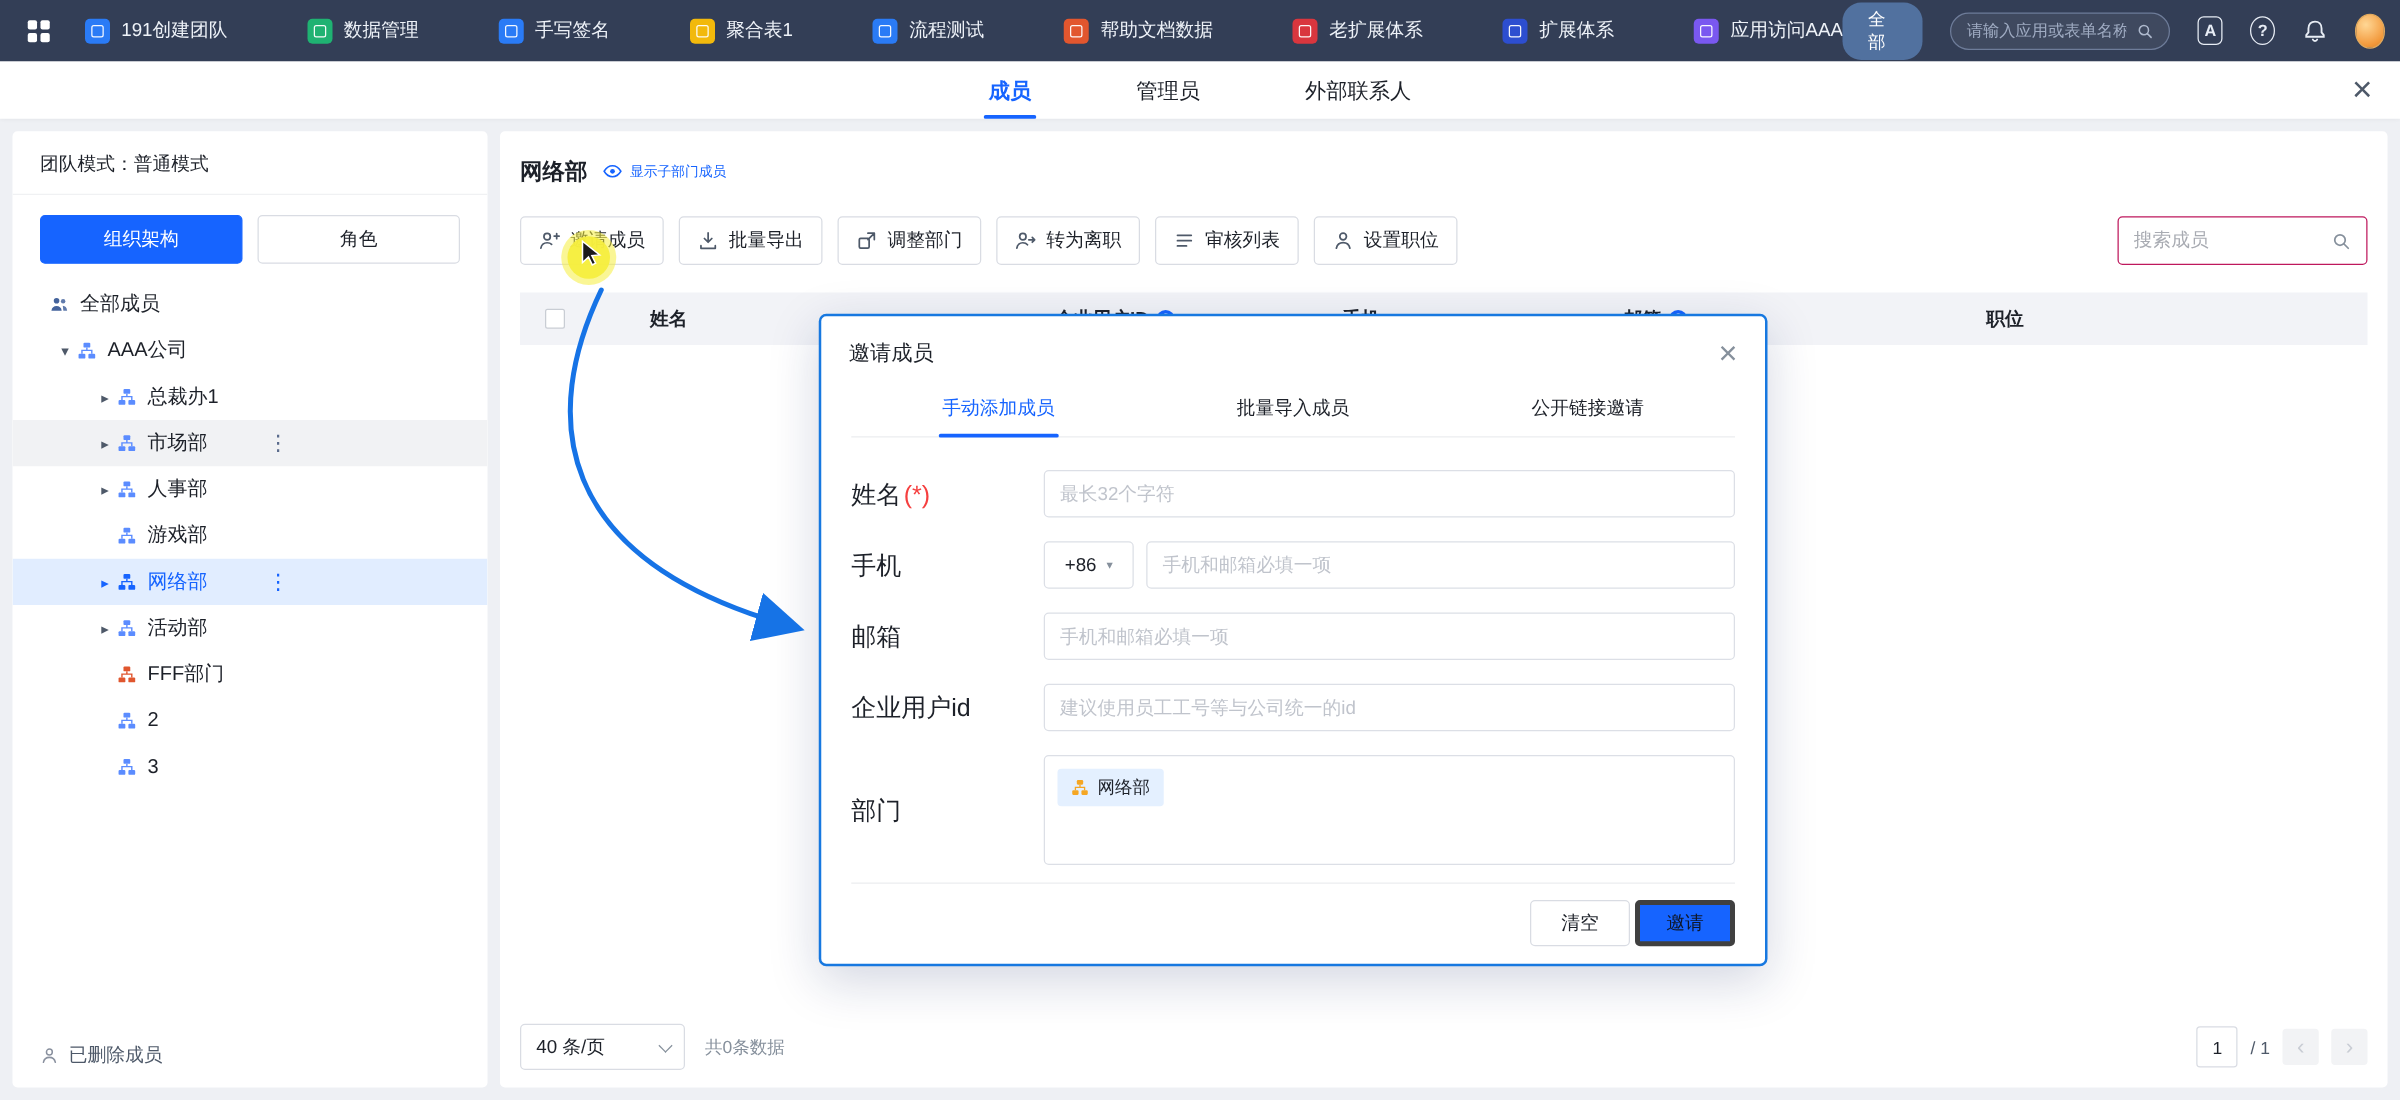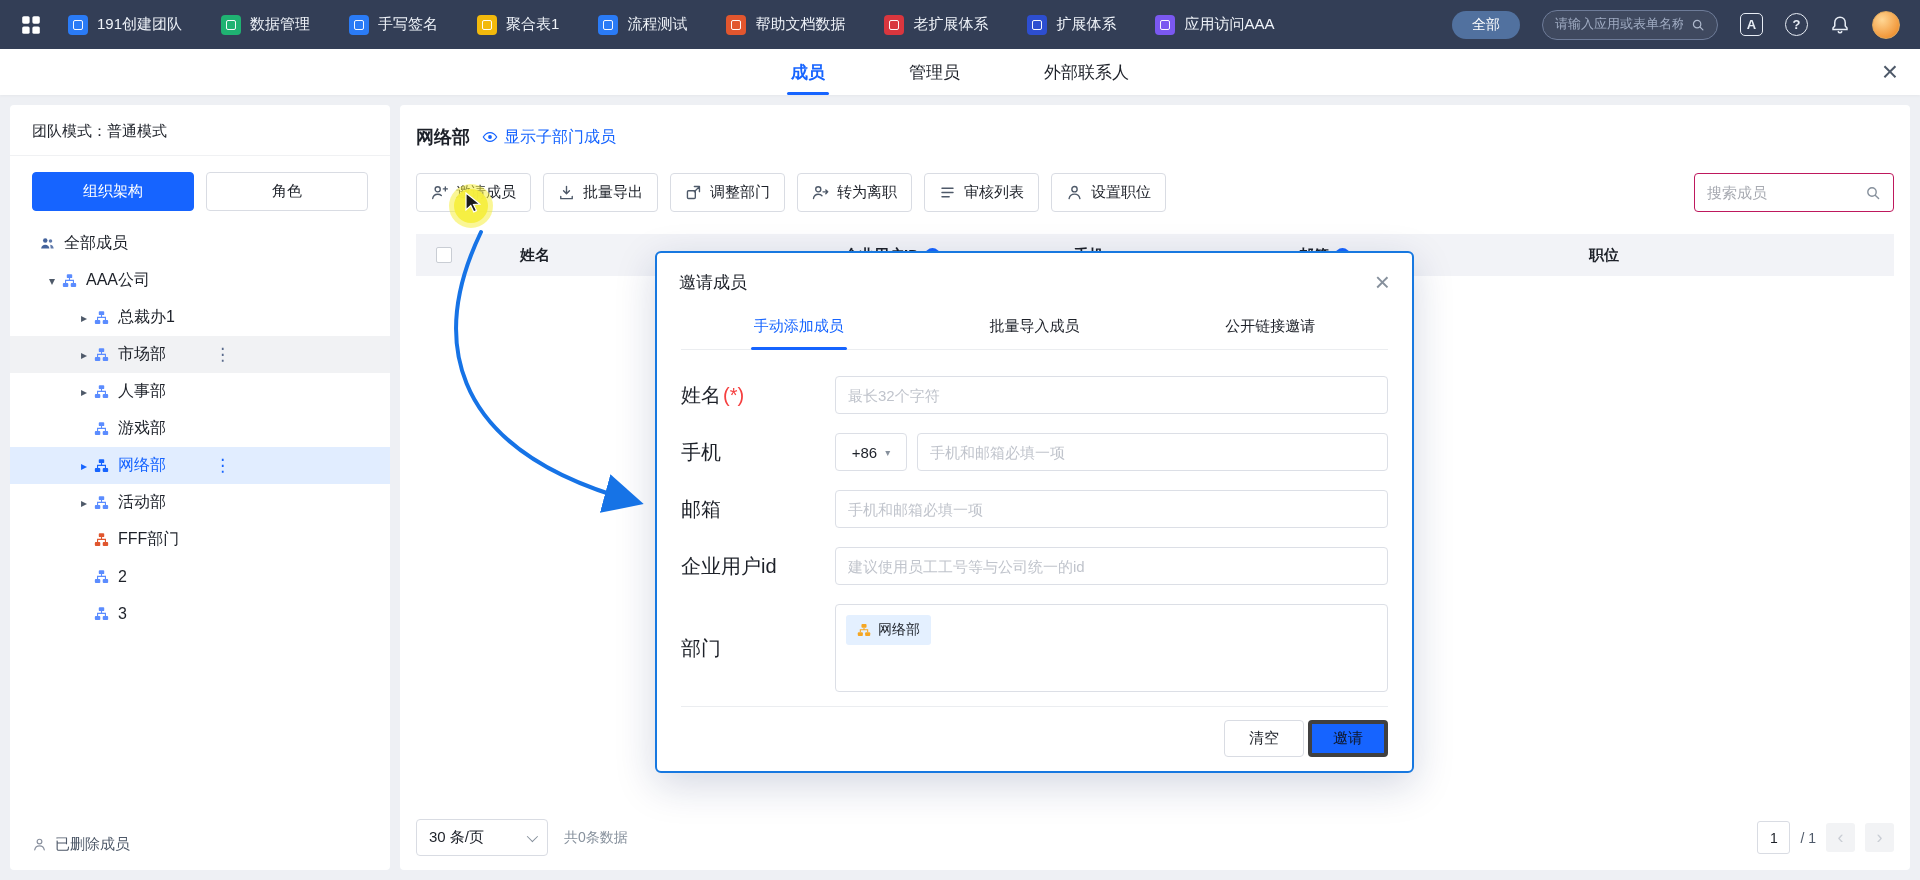--- a/index.html
+++ b/index.html
@@ -4,29 +4,29 @@
 <style>
   *{margin:0;padding:0;box-sizing:border-box}
   html,body{width:1920px;height:880px}
   body{font-family:"Liberation Sans","DejaVu Sans",sans-serif;background:#eef0f4;color:#1d2129;overflow:hidden;font-size:15px}
   .page{position:relative;width:1920px;height:880px;overflow:hidden}
 
   
   .topnav{position:absolute;top:0;left:0;right:0;height:49px;background:#333e56;display:flex;align-items:center;padding:0 20px;z-index:10}
   .launcher{color:#fff;width:22px;height:22px;flex:none;cursor:pointer}
   .launcher svg{width:22px;height:22px}
-  .nav-apps{display:flex;align-items:center;gap:39px;margin-left:26px}
+  .nav-apps{display:flex;align-items:center;gap:64px;margin-left:26px}
   .nav-app{display:flex;align-items:center;gap:9px;cursor:pointer;white-space:nowrap}
   .nav-app-ic{width:20px;height:20px;border-radius:4px;position:relative;flex:none}
   .nav-app-ic::after{content:"";position:absolute;inset:5px;border:1.6px solid rgba(255,255,255,.95);border-radius:2px}
   .nav-app-label{font-size:15px;color:#eef2f8}
   .nav-right{margin-left:auto;display:flex;align-items:center;gap:22px}
   .all-pill{background:#51719f;color:#fff;font-size:14px;padding:5px 20px;border-radius:15px;cursor:pointer}
   .nav-search{width:176px;height:30px;border:1px solid #6e7c99;background:rgba(255,255,255,.06);border-radius:15px;display:flex;align-items:center;padding:0 12px;gap:8px}
-  .nav-search input{flex:1;background:transparent;border:none;outline:none;color:#e8edf5;font-size:13px;min-width:0;font-family:Liberation Mono, monospace}
+  .nav-search input{flex:1;background:transparent;border:none;outline:none;color:#e8edf5;font-size:13px;min-width:0;font-family:Liberation Serif, serif}
   .nav-search input::placeholder{color:#9fabc2}
   .nav-search .ic{width:14px;height:14px;color:#aeb9cd;flex:none}
   .lang-box{width:23px;height:23px;border:1.6px solid #e8edf5;border-radius:5px;color:#e8edf5;display:flex;align-items:center;justify-content:center;font-size:13px;font-weight:bold;cursor:pointer}
   .lang-box::after{content:"A"}
   .q-circle{width:23px;height:23px;border:1.6px solid #e8edf5;border-radius:50%;color:#e8edf5;display:flex;align-items:center;justify-content:center;font-size:13px;font-weight:bold;cursor:pointer}
   .q-circle::after{content:"?"}
   .bell{color:#e8edf5;width:20px;height:20px;cursor:pointer}
   .bell svg{width:20px;height:20px}
   .avatar{width:28px;height:28px;border-radius:50%;background:radial-gradient(circle at 35% 30%,#ffd795,#f2993c 70%,#d97f22);border:1px solid #c9únor;border:1px solid #e0a95e;cursor:pointer}
 
@@ -67,21 +67,21 @@
   .more{position:absolute;left:204px;top:0;height:37px;display:flex;align-items:center;font-size:17px;color:#5a6b8c;cursor:pointer}
   .more::after{content:"⋮"}
   .tree-item.selected .more{color:#1664ff}
   .deleted-row{position:absolute;left:22px;bottom:16px;display:flex;align-items:center;gap:8px;color:#4e5969;font-size:15px;cursor:pointer}
   .deleted-row .ic{width:15px;height:15px;color:#8a919f}
 
   
   .main-card{flex:1;position:relative;overflow:hidden}
   .dept-head{display:flex;align-items:center;padding:20px 16px 0;gap:12px}
   .dept-title{font-size:18px;font-weight:bold;color:#1d2129}
-  .show-sub{display:flex;align-items:center;gap:6px;color:#1664ff;font-size:16px;cursor:pointer}
+  .show-sub{display:flex;align-items:center;gap:6px;color:#1664ff;font-size:11px;cursor:pointer}
   .show-sub .ic{width:16px;height:16px}
   .toolbar{display:flex;align-items:center;gap:12px;padding:0 16px;margin-top:24px}
   .tbtn{height:39px;border:1px solid #d9dce3;border-radius:4px;background:#fff;display:flex;align-items:center;gap:8px;padding:0 14px;font-size:15px;color:#1d2129;cursor:pointer;font-family:inherit}
   .tbtn .ic{width:17px;height:17px;color:#4e5969}
   .member-search{margin-left:auto;width:200px;height:39px;border:1px solid #be185d;border-radius:4px;display:flex;align-items:center;padding:0 12px;gap:8px}
   .member-search input{flex:1;border:none;outline:none;font-size:15px;min-width:0;font-family:inherit;color:#1d2129}
   .member-search input::placeholder{color:#a8abb2}
   .member-search .ic{width:16px;height:16px;color:#86909c;flex:none}
   .thead{display:flex;align-items:center;height:42px;background:#f2f3f7;margin:22px 16px 0}
   .th{display:flex;align-items:center;font-size:15px;font-weight:bold;color:#1d2129}
@@ -445,21 +445,21 @@
         <div class="th th-email">
             <span>邮箱</span>
             <span class="help-dot"></span>
           </div>
         <div class="th th-pos">
             <span>职位</span>
           </div>
       </div>
       <div class="pagination">
         <div class="psize">
-            <span>30 条/页</span>
+            <span>40 条/页</span>
             <span class="chev-down"></span>
           </div>
         <span class="ptotal">共0条数据</span>
         <div class="pright">
           <span class="pnum">1</span>
           <span class="pslash">/ 1</span>
           <span class="pbtn prev"></span>
           <span class="pbtn next"></span>
         </div>
       </div>

